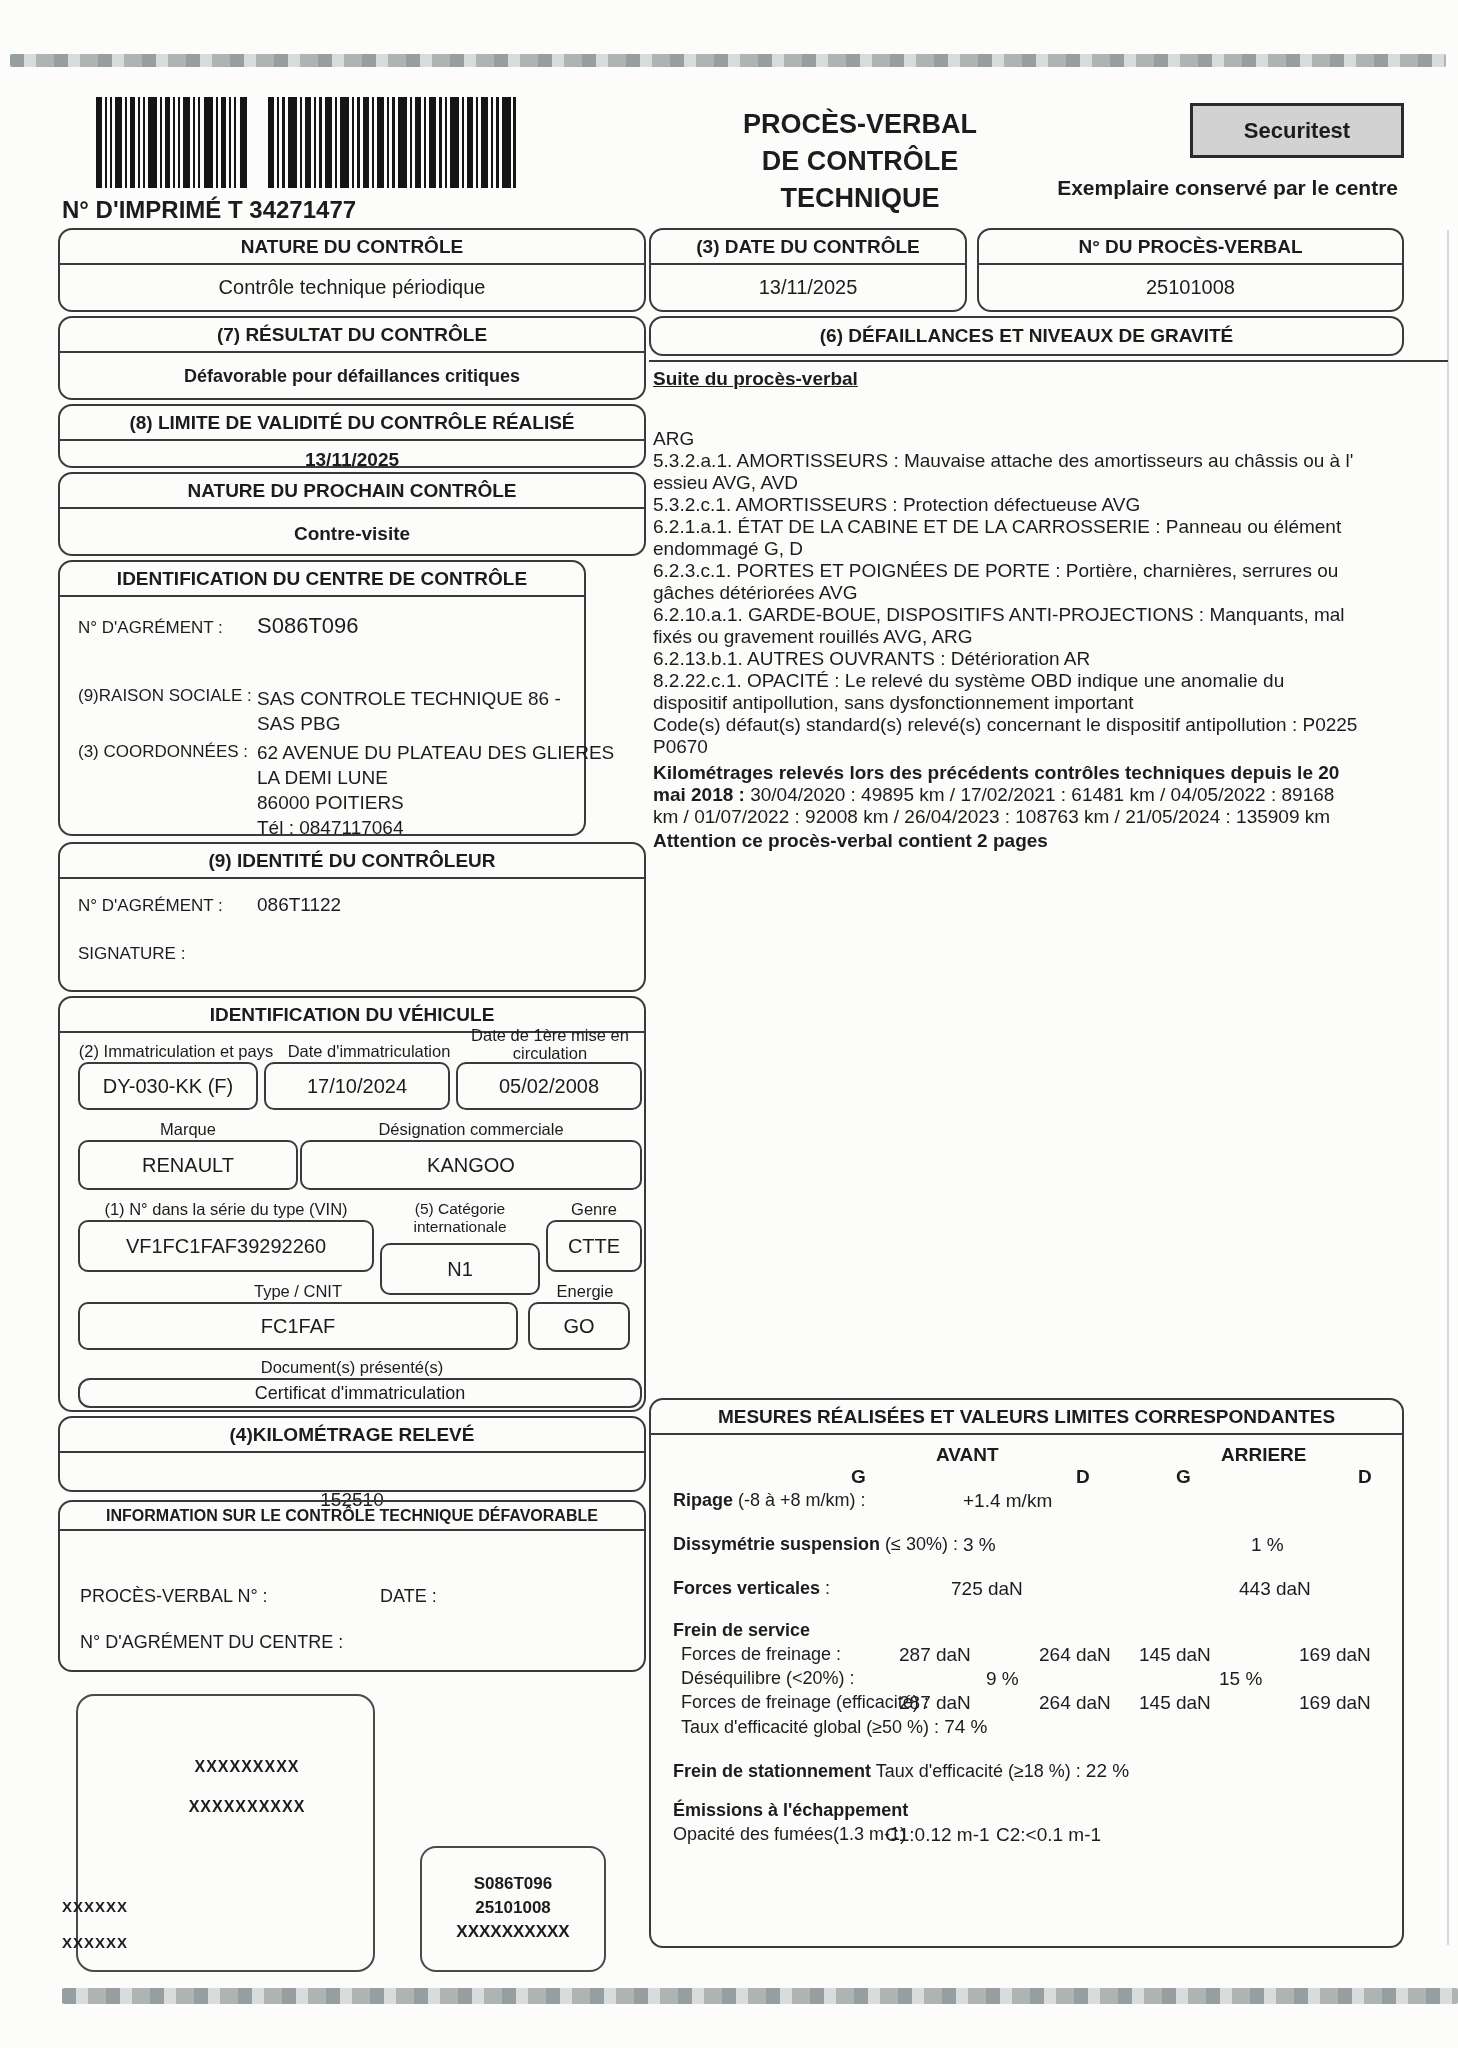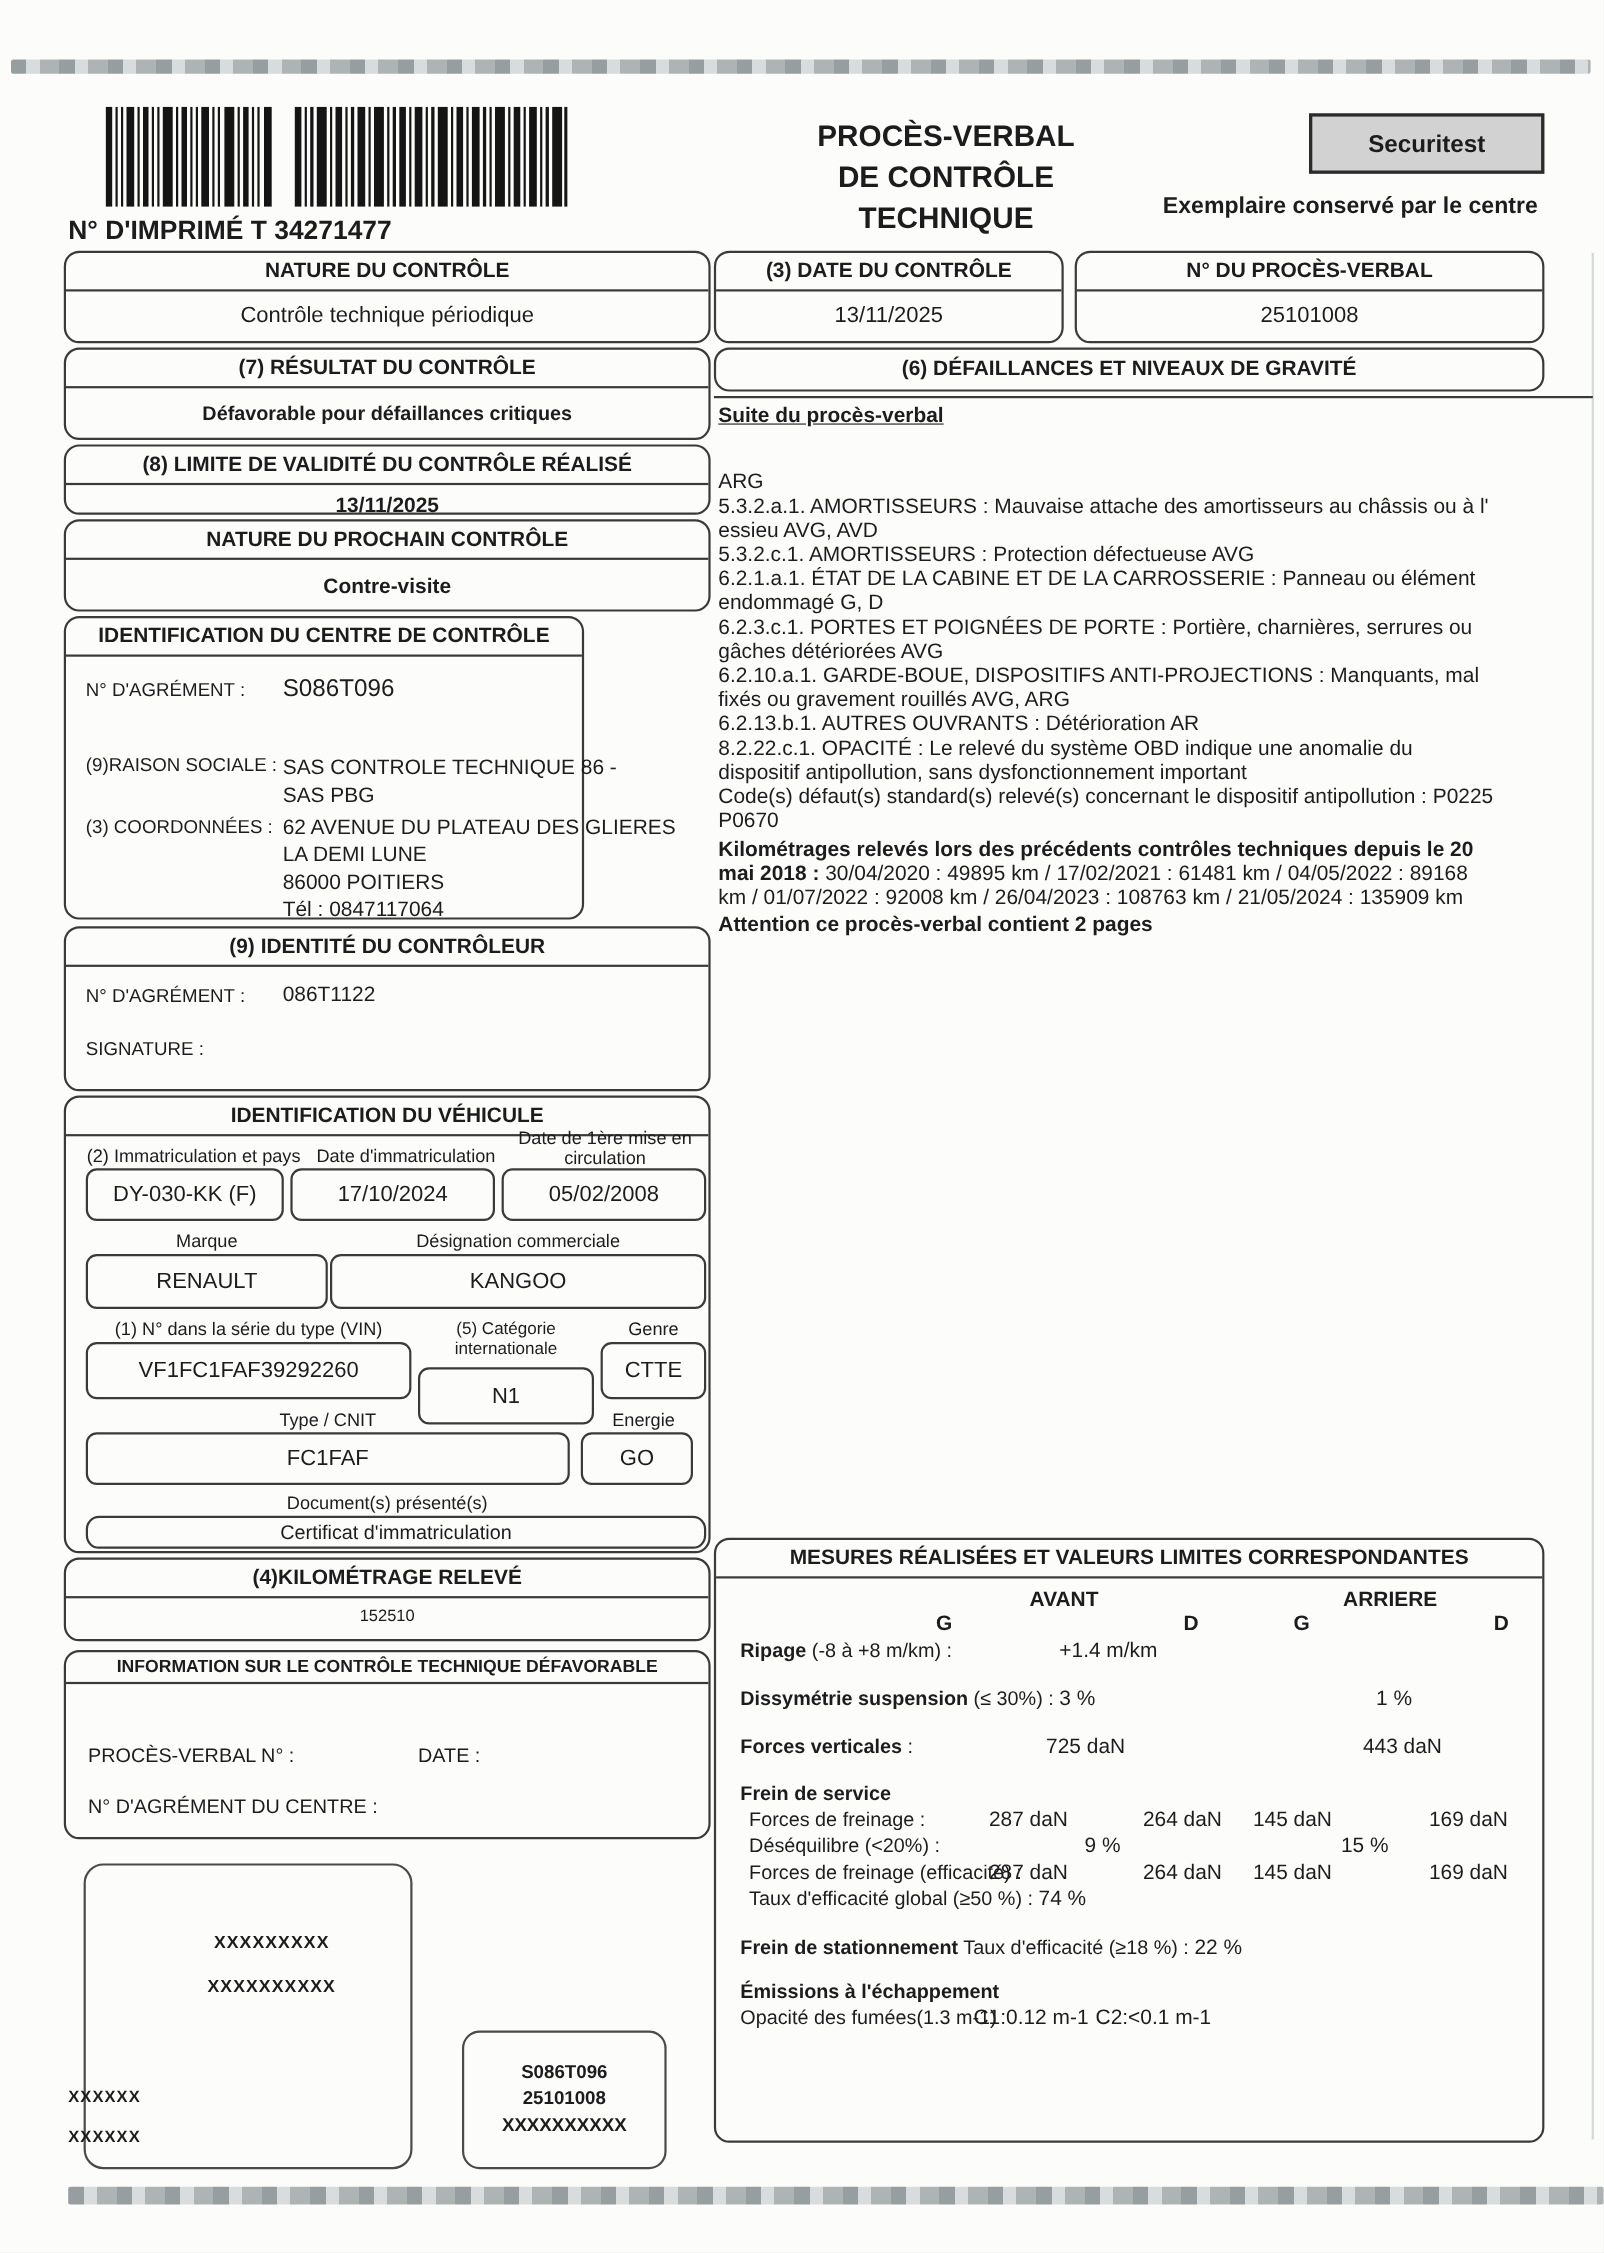--- a/index.html
+++ b/index.html
@@ -121,21 +121,21 @@
   <div class="sec" style="left:58px;top:404px;width:588px;height:64px;">
     <div class="sec-title">(8) LIMITE DE VALIDITÉ DU CONTRÔLE RÉALISÉ</div>
     <div class="sec-value bold" style="font-size:19px;padding-top:8px;">13/11/2025</div>
   </div>
 
   <div class="sec" style="left:58px;top:472px;width:588px;height:84px;">
     <div class="sec-title">NATURE DU PROCHAIN CONTRÔLE</div>
     <div class="sec-value bold" style="font-size:19px;padding-top:14px;">Contre-visite</div>
   </div>
 
-  <div class="sec" style="left:58px;top:560px;width:473px;height:276px;">
+  <div class="sec" style="left:58px;top:560px;width:528px;height:276px;">
     <div class="sec-title">IDENTIFICATION DU CENTRE DE CONTRÔLE</div>
     <span class="kv-label" style="left:18px;top:56px;">N° D'AGRÉMENT :</span>
     <span class="kv-value" style="left:197px;top:51px;font-size:22px;">S086T096</span>
     <span class="kv-label" style="left:18px;top:124px;">(9)RAISON SOCIALE :</span>
     <span class="kv-value" style="left:197px;top:124px;width:330px;line-height:25px;">SAS CONTROLE TECHNIQUE 86 - SAS PBG</span>
     <span class="kv-label" style="left:18px;top:180px;">(3) COORDONNÉES :</span>
     <div class="kv-value" style="left:197px;top:178px;width:360px;">
       <div class="addr-line">62 AVENUE DU PLATEAU DES GLIERES</div>
       <div class="addr-line">LA DEMI LUNE</div>
       <div class="addr-line">86000 POITIERS</div>
@@ -193,21 +193,21 @@
         <span>GO</span>
       </div>
     <span class="flabel" style="left:0;top:360px;width:100%;">Document(s) présenté(s)</span>
     <div class="fbox" style="left:18px;top:380px;width:564px;height:30px;font-size:18px;border-radius:12px;">
         <span>Certificat d'immatriculation</span>
       </div>
   </div>
 
   <div class="sec" style="left:58px;top:1416px;width:588px;height:76px;">
     <div class="sec-title">(4)KILOMÉTRAGE RELEVÉ</div>
-    <div class="sec-value" style="font-size:15px;padding-top:8px;">152510</div>
+    <div class="sec-value" style="font-size:19px;padding-top:8px;margin-top:28px;">152510</div>
   </div>
 
   <div class="sec" style="left:58px;top:1500px;width:588px;height:172px;">
     <div class="sec-title small">INFORMATION SUR LE CONTRÔLE TECHNIQUE DÉFAVORABLE</div>
     <span class="kv-label" style="left:20px;top:84px;font-size:18px;">PROCÈS-VERBAL N° :</span>
     <span class="kv-label" style="left:320px;top:84px;font-size:18px;">DATE :</span>
     <span class="kv-label" style="left:20px;top:130px;font-size:18px;">N° D'AGRÉMENT DU CENTRE :</span>
   </div>
 
   <div style="position:absolute;left:76px;top:1694px;width:299px;height:278px;border:2px solid #4a4a4a;border-radius:18px;box-sizing:border-box;">

